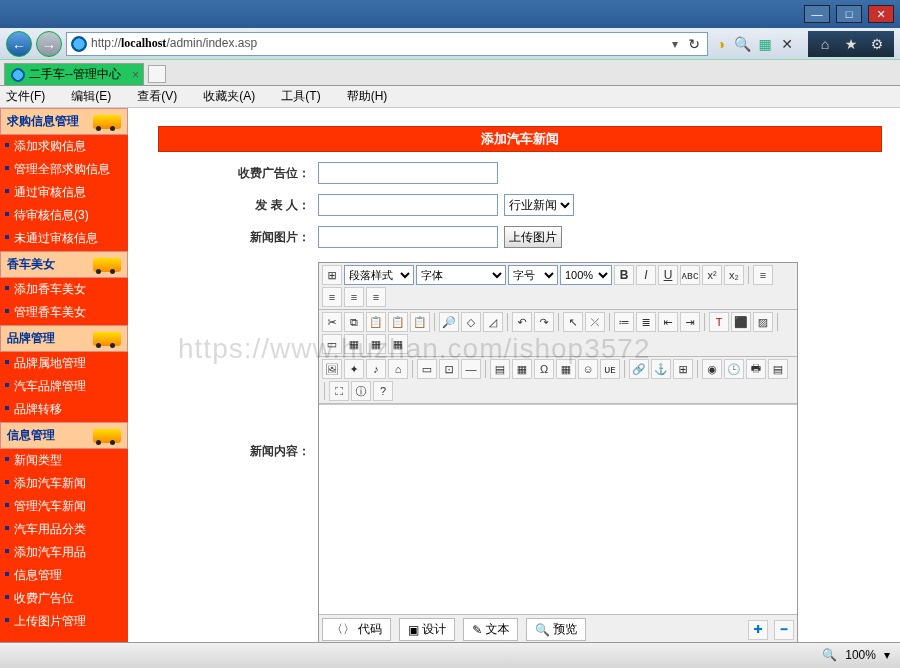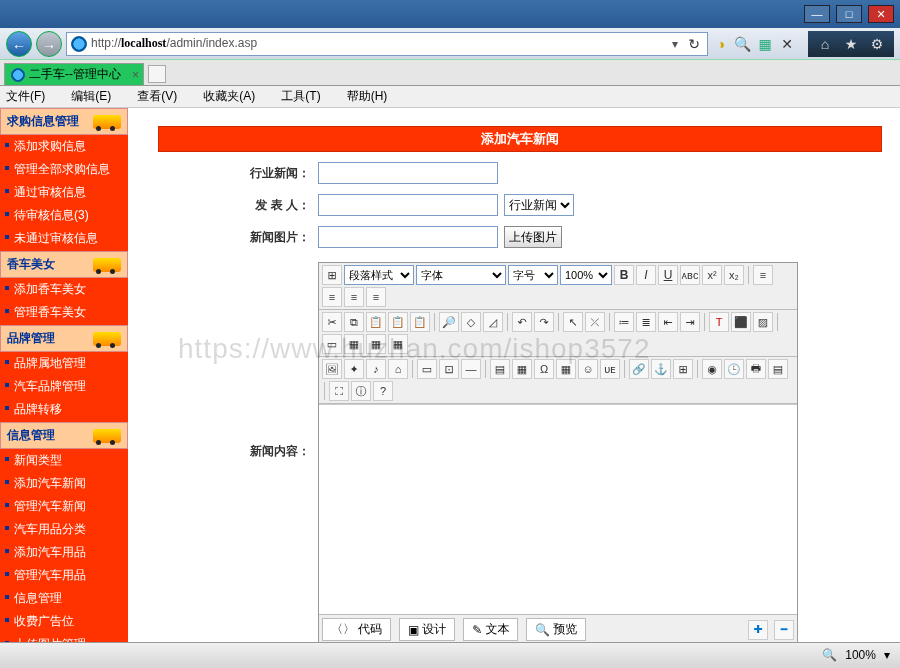--- a/index.html
+++ b/index.html
@@ -155,34 +155,33 @@
     <div class="sgroup">
       <div class="sgroup-hdr">
           <span>信息管理</span>
           <span class="car-ico"></span>
         </div>
       <div class="sitem">新闻类型</div>
       <div class="sitem">添加汽车新闻</div>
       <div class="sitem">管理汽车新闻</div>
       <div class="sitem">汽车用品分类</div>
       <div class="sitem">添加汽车用品</div>
-      <div class="sitem">管理汽车用品</div>
       <div class="sitem">信息管理</div>
       <div class="sitem">收费广告位</div>
       <div class="sitem">上传图片管理</div>
     </div>
 
   </div>
 
   <div class="main">
     <div class="watermark">https://www.huzhan.com/ishop3572</div>
     <div class="panel-title">添加汽车新闻</div>
 
     <div class="form-row">
-      <div class="form-label">行业新闻：</div>
+      <div class="form-label">收费广告位：</div>
       <input class="txt-inp" style="">
     </div>
 
     <div class="form-row">
       <div class="form-label">发 表 人：</div>
       <input class="txt-inp" style="">
       <select class="sel"><option>行业新闻</option></select>
     </div>
 
     <div class="form-row">

